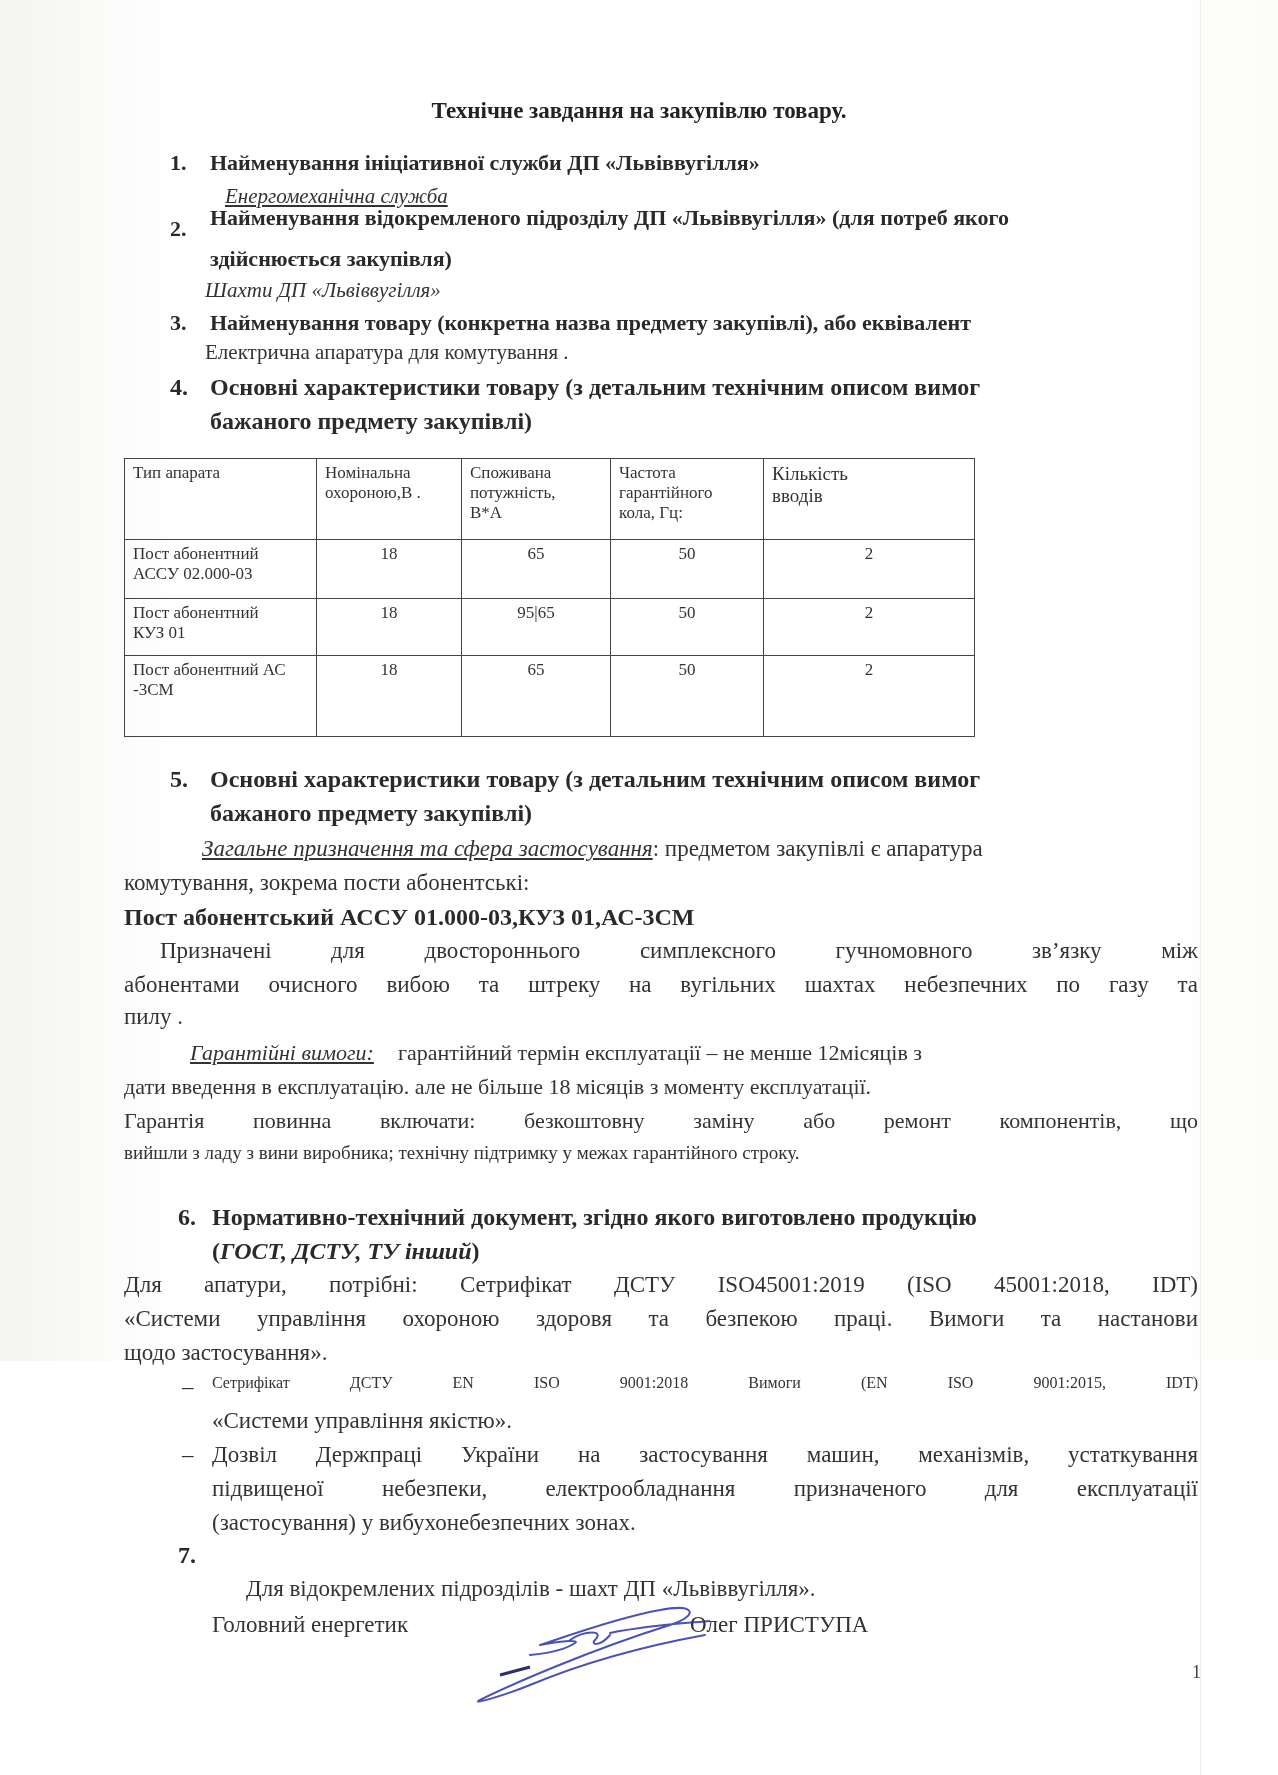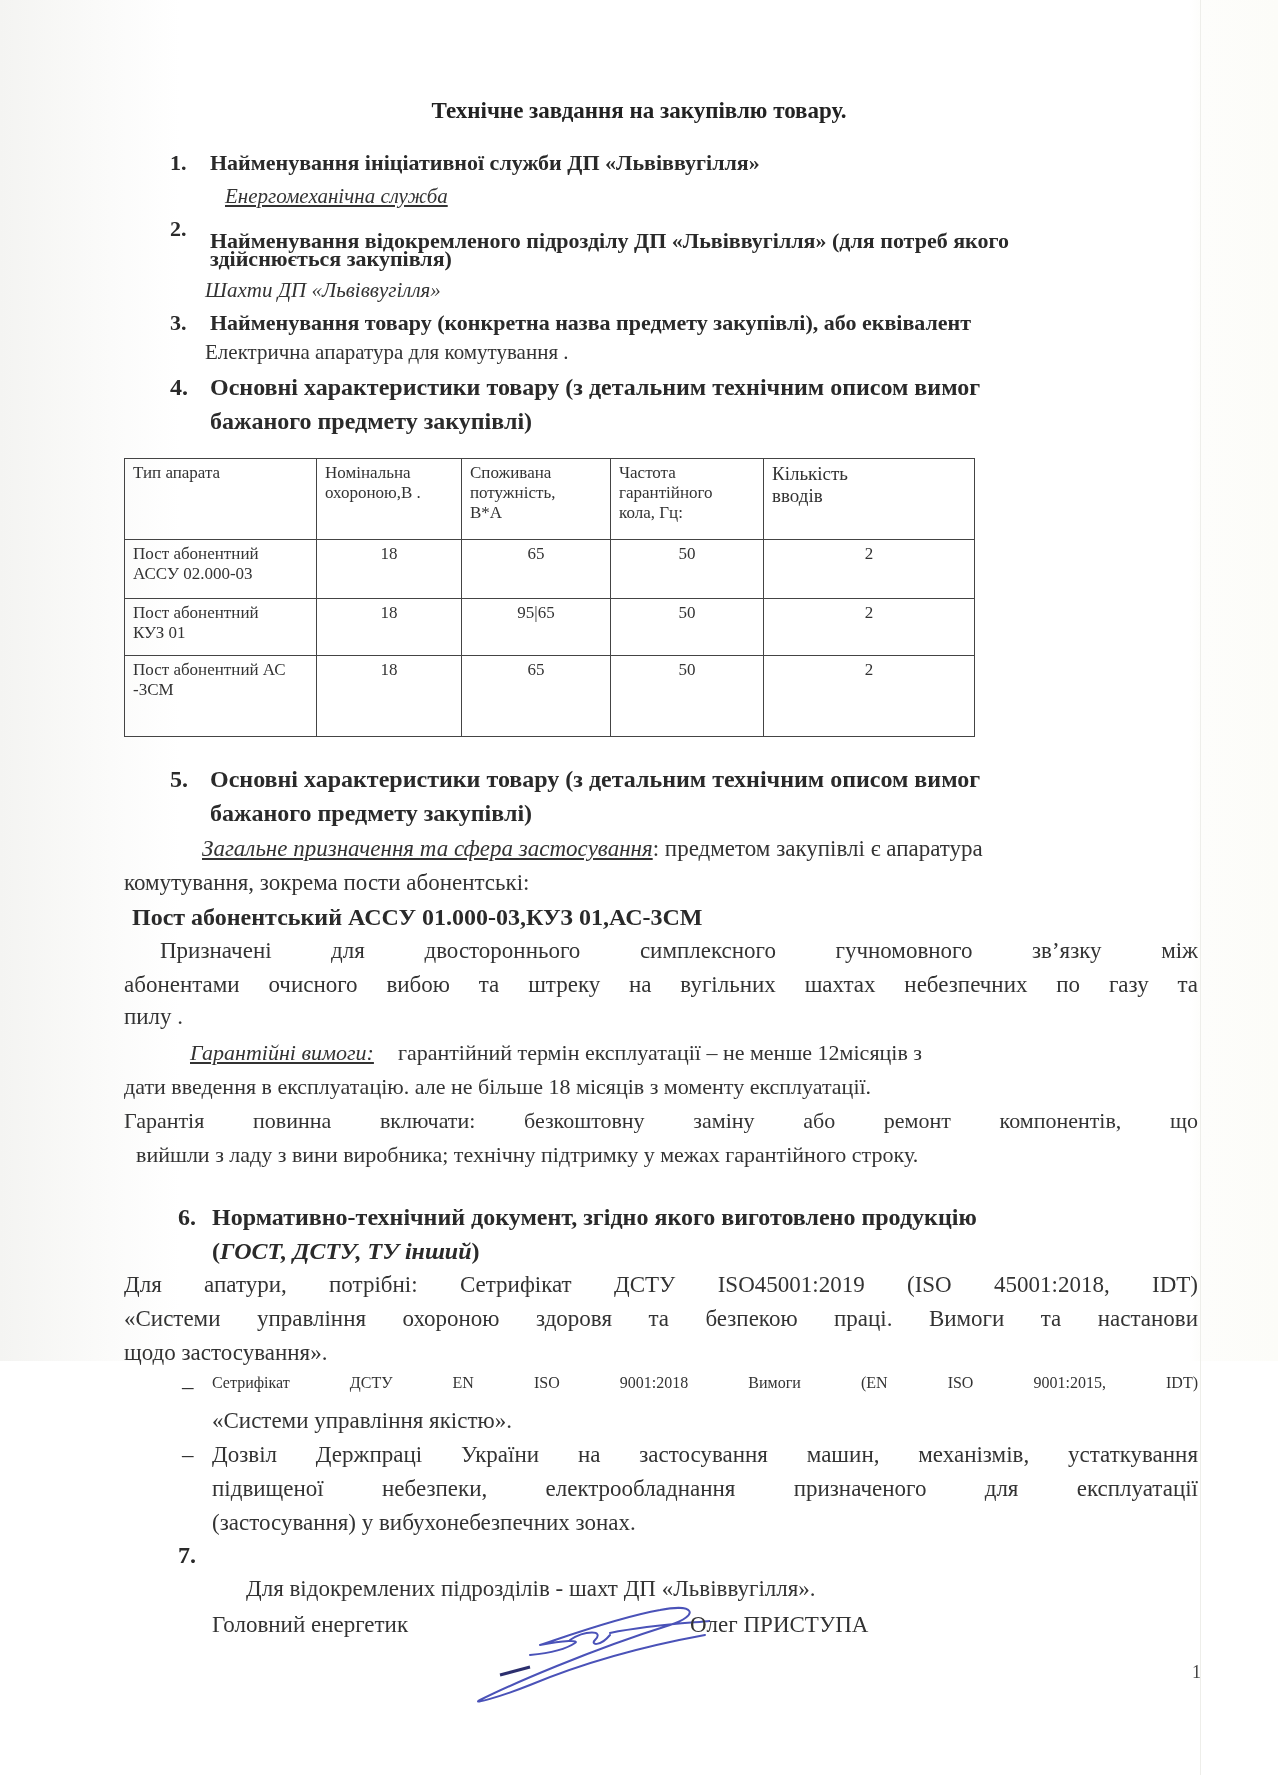--- a/index.html
+++ b/index.html
@@ -50,21 +50,21 @@
 <div class="page">
   <div class="right-edge"></div>
 
   <div class="abs title">Технічне завдання на закупівлю товару.</div>
 
   <div class="abs h" style="left:170px; top:150px;">1.</div>
   <div class="abs h" style="left:210px; top:150px;">Найменування ініціативної служби ДП «Львіввугілля»</div>
   <div class="abs p it u" style="left:225px; top:184px; font-size:21px;">Енергомеханічна служба</div>
 
   <div class="abs h" style="left:170px; top:216px;">2.</div>
-  <div class="abs h" style="left:210px; top:228px;">Найменування відокремленого підрозділу ДП «Львіввугілля» (для потреб якого</div>
+  <div class="abs h" style="left:210px; top:205px;">Найменування відокремленого підрозділу ДП «Львіввугілля» (для потреб якого</div>
   <div class="abs h" style="left:210px; top:246px;">здійснюється закупівля)</div>
   <div class="abs p it" style="left:205px; top:278px; font-size:21px;">Шахти ДП «Львіввугілля»</div>
 
   <div class="abs h" style="left:170px; top:310px;">3.</div>
   <div class="abs h" style="left:210px; top:310px;">Найменування товару (конкретна назва предмету закупівлі), або еквівалент</div>
   <div class="abs p" style="left:205px; top:340px; font-size:21px;">Електрична апаратура для комутування .</div>
 
   <div class="abs h-big" style="left:170px; top:374px;">4.</div>
   <div class="abs h-big" style="left:210px; top:374px;">Основні характеристики товару (з детальним технічним описом вимог</div>
   <div class="abs h-big" style="left:210px; top:408px;">бажаного предмету закупівлі)</div>
@@ -101,30 +101,30 @@
     </tr>
   </tbody>
     </table>
 
   <div class="abs h-big" style="left:170px; top:766px;">5.</div>
   <div class="abs h-big" style="left:210px; top:766px;">Основні характеристики товару (з детальним технічним описом вимог</div>
   <div class="abs h-big" style="left:210px; top:800px;">бажаного предмету закупівлі)</div>
 
   <div class="abs p" style="left:202px; top:836px; font-size:23px;"><span class="it u">Загальне призначення та сфера застосування</span><span>: предметом закупівлі є апаратура</span></div>
   <div class="abs p" style="left:124px; top:870px; font-size:23px;">комутування, зокрема  пости абонентські:</div>
-  <div class="abs h-big" style="left:124px; top:904px;margin-left:8px;">Пост абонентський АССУ 01.000-03,КУЗ 01,АС-3СМ</div>
+  <div class="abs h-big" style="left:124px; top:904px;">Пост абонентський АССУ 01.000-03,КУЗ 01,АС-3СМ</div>
 
   <div class="abs p just" style="left:124px; top:938px; width:1074px; font-size:23px;"><span style="padding-left:36px;">Призначені для двостороннього симплексного гучномовного зв’язку між</span></div>
   <div class="abs p just" style="left:124px; top:972px; width:1074px; font-size:23px;">абонентами очисного вибою та штреку на вугільних шахтах небезпечних по газу та</div>
   <div class="abs p" style="left:124px; top:1004px; font-size:23px;">пилу .</div>
 
   <div class="abs p" style="left:190px; top:1040px; font-size:22px;"><span class="it u">Гарантійні вимоги:</span><span style="display:inline-block; width:24px;"></span><span>гарантійний термін експлуатації – не менше 12місяців з</span></div>
   <div class="abs p" style="left:124px; top:1074px; font-size:22px;">дати введення в експлуатацію. але не більше 18 місяців з моменту експлуатації.</div>
   <div class="abs p just" style="left:124px; top:1108px; width:1074px; font-size:22px;">Гарантія повинна включати: безкоштовну заміну або ремонт компонентів, що</div>
-  <div class="abs p" style="left:136px; top:1142px; font-size:22px;">вийшли з ладу з вини виробника;   технічну підтримку у межах гарантійного строку.</div>
+  <div class="abs p" style="left:124px; top:1142px; font-size:19px;">вийшли з ладу з вини виробника;   технічну підтримку у межах гарантійного строку.</div>
 
   <div class="abs h-big" style="left:178px; top:1204px;">6.</div>
   <div class="abs h-big" style="left:212px; top:1204px;">Нормативно-технічний документ, згідно якого виготовлено продукцію</div>
   <div class="abs h-big" style="left:212px; top:1238px;"><span>(</span><span class="it">ГОСТ, ДСТУ, ТУ інший</span><span>)</span></div>
 
   <div class="abs p just" style="left:124px; top:1272px; width:1074px; font-size:23px;">Для апатури, потрібні:  Сетрифікат ДСТУ ISO45001:2019 (ISO 45001:2018, IDT)</div>
   <div class="abs p just" style="left:124px; top:1306px; width:1074px; font-size:23px;">«Системи управління охороною  здоровя та безпекою праці. Вимоги та настанови</div>
   <div class="abs p" style="left:124px; top:1340px; font-size:23px;">щодо застосування».</div>
 
   <div class="abs p" style="left:182px; top:1374px; font-size:23px;">–</div>

